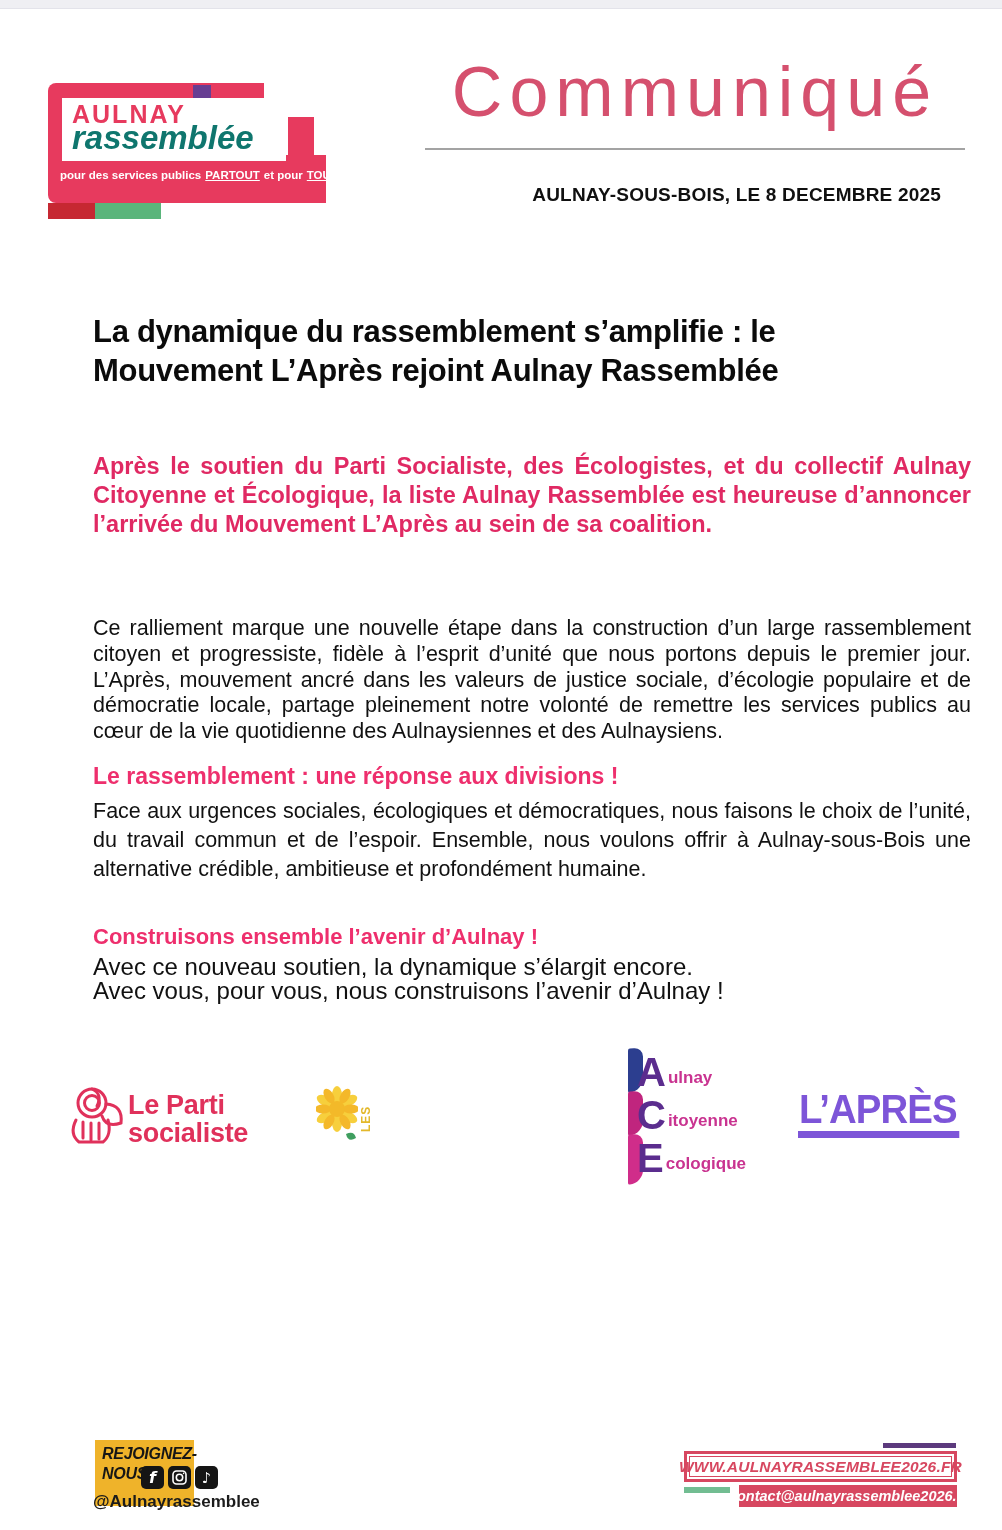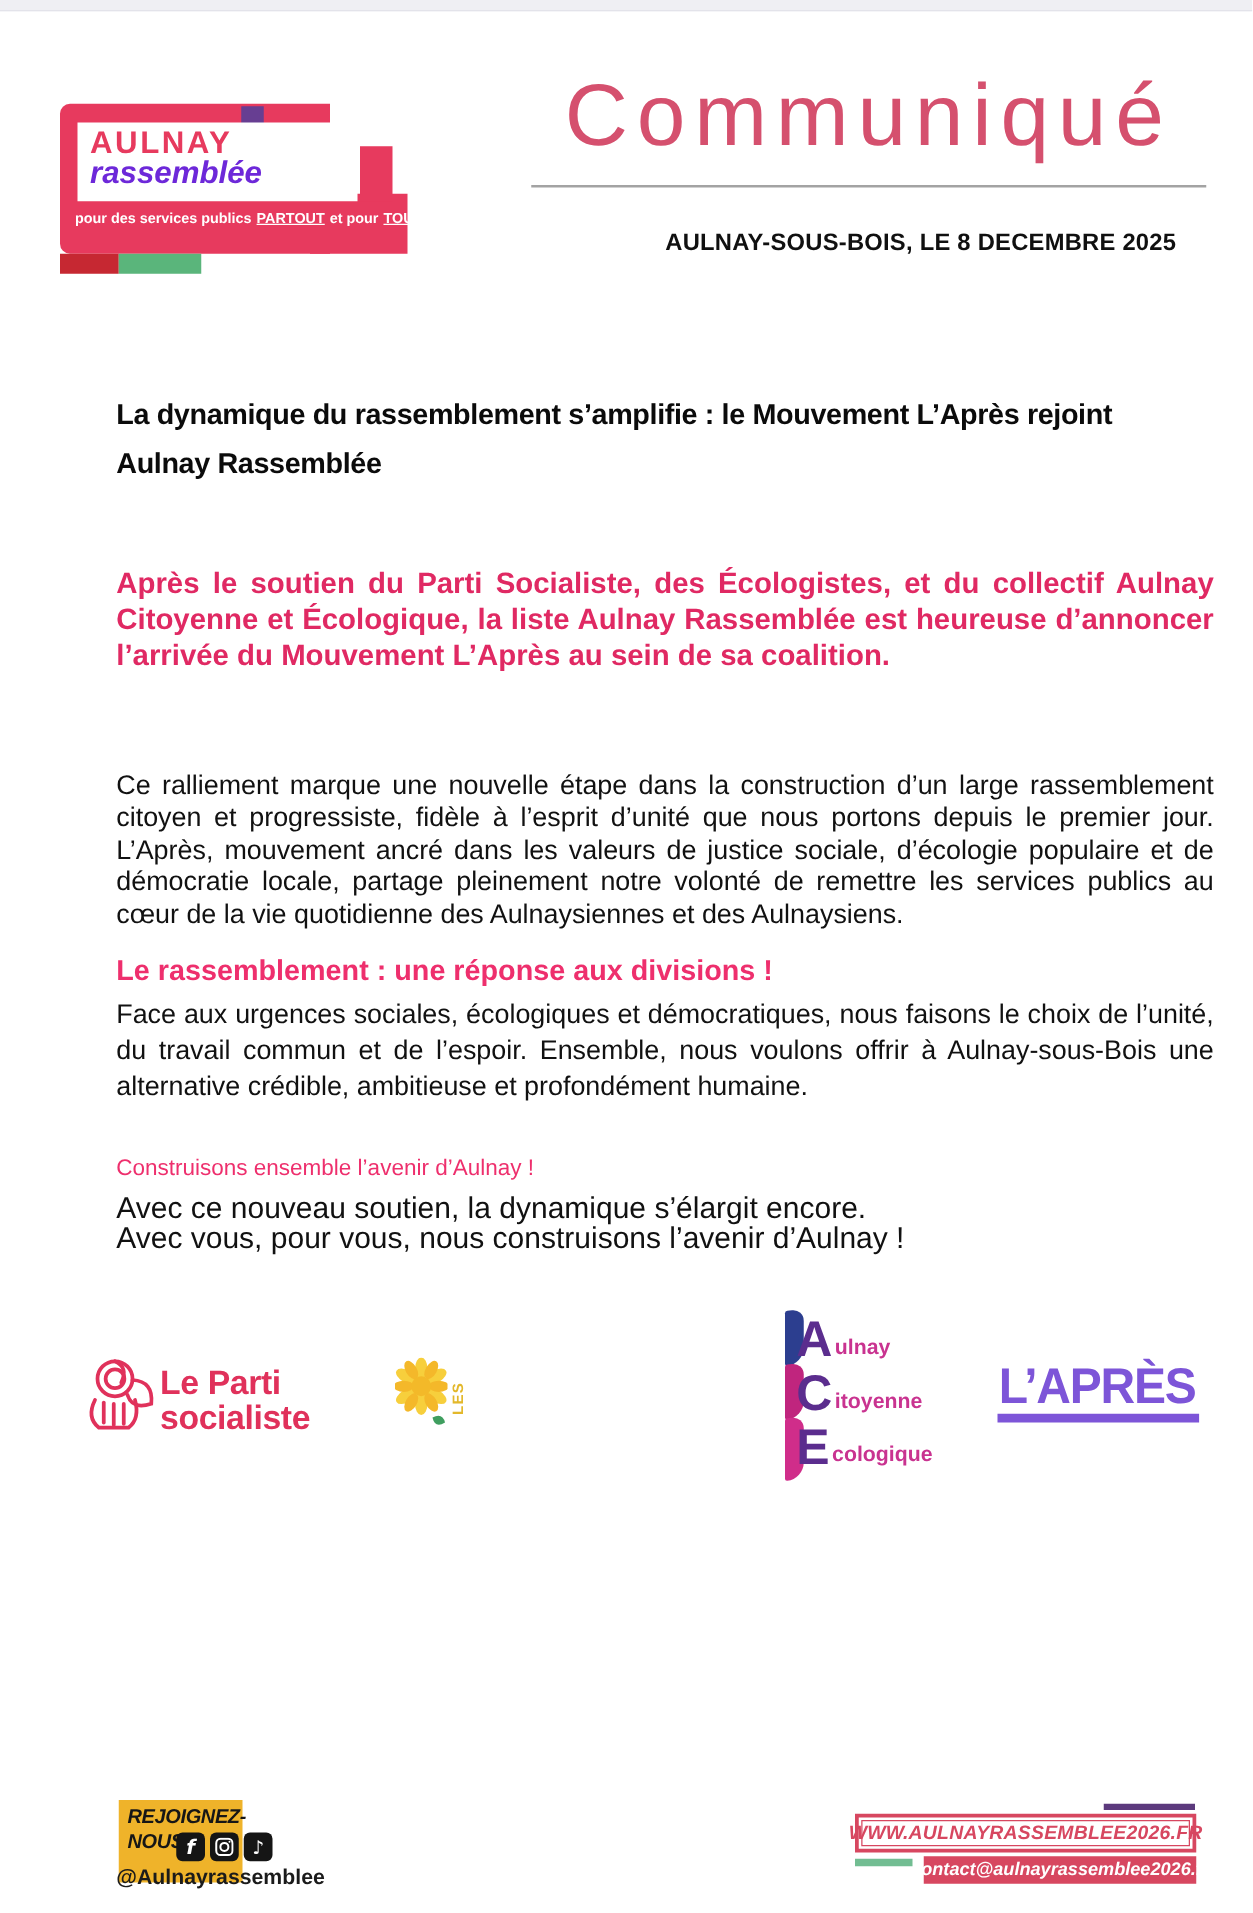--- a/index.html
+++ b/index.html
@@ -9,45 +9,45 @@
   .top-strip { position:absolute; left:0; top:0; width:1002px; height:9px; background:#efeff3; border-bottom:1px solid #e3e3ea; }
 
   
   .logo { position:absolute; left:48px; top:83px; width:278px; height:135px; }
   .logo-main { position:absolute; left:0; top:0; width:216px; height:120px; background:#e73a5e; border-radius:8px 0 0 8px; }
   .logo-lower-ext { position:absolute; left:200px; top:72px; width:78px; height:48px; background:#e73a5e; }
   .logo-purple { position:absolute; left:145px; top:2px; width:18px; height:30px; background:#673e92; }
   .logo-right-ext { position:absolute; left:240px; top:34px; width:26px; height:44px; background:#e73a5e; }
   .logo-white { position:absolute; left:14px; top:15px; width:224px; height:63px; background:#ffffff; padding:3px 8px 0 10px; }
   .logo-line1 { font-size:25px; font-weight:600; letter-spacing:2px; color:#e73a5e; line-height:26px; }
-  .logo-line2 { font-size:25px; font-weight:800; font-style:italic; color:#6d28d9; line-height:30px; margin-top:-4px; letter-spacing:0px; }
+  .logo-line2 { font-size:33px; font-weight:800; font-style:italic; color:#0f766e; line-height:30px; margin-top:-4px; letter-spacing:0px; }
   .logo-tagline { position:absolute; left:12px; top:86px; width:262px; display:flex; gap:4px; align-items:baseline;
                   color:#ffffff; font-size:11.5px; font-weight:700; white-space:nowrap; }
   .logo-tagline .u { text-decoration:underline; }
   .logo-darkred { position:absolute; left:0px; top:120px; width:47px; height:16px; background:#c62832; }
   .logo-green { position:absolute; left:47px; top:120px; width:66px; height:16px; background:#5ab57b; }
 
   
   .masthead { position:absolute; left:425px; top:40px; width:540px; text-align:center;
               border-bottom:2px solid #a3a3a3; padding-bottom:4px; }
   .masthead-title { font-size:70px; font-weight:300; letter-spacing:7px; color:#d5506e; white-space:nowrap; line-height:104px; }
   .dateline { position:absolute; left:425px; top:184px; width:540px; text-align:right; padding-right:24px;
               font-size:19px; font-weight:700; color:#101010; letter-spacing:0.2px; }
 
   
-  .headline { position:absolute; left:93px; top:312px; width:860px; font-size:23px; font-weight:700;
+  .headline { position:absolute; left:93px; top:312px; width:860px; font-size:31px; font-weight:700;
               color:#0b0b0b; line-height:39px; letter-spacing:-0.3px; }
   .lead { position:absolute; left:93px; top:452px; width:878px; font-size:23.5px; font-weight:700;
           color:#e02963; line-height:29px; text-align:justify; }
   .para1 { position:absolute; left:93px; top:616px; width:878px; font-size:21.5px; color:#111;
            line-height:25.8px; text-align:justify; }
   .sec1-head { position:absolute; left:93px; top:763px; width:878px; font-size:23px; font-weight:700; color:#ee2f6d; }
   .sec1-body { position:absolute; left:93px; top:797px; width:878px; font-size:21.5px; color:#111;
                line-height:29px; text-align:justify; }
-  .sec2-head { position:absolute; left:93px; top:924px; width:878px; font-size:18px; font-weight:400; color:#ee2f6d; }
+  .sec2-head { position:absolute; left:93px; top:924px; width:878px; font-size:22px; font-weight:700; color:#ee2f6d; }
   .sec2-body { position:absolute; left:93px; top:955px; width:878px; font-size:24px; color:#111; line-height:23.5px; }
 
   
   .ps-logo { position:absolute; left:62px; top:1082px; display:flex; align-items:center; gap:2px; }
   .ps-text { font-size:27px; font-weight:800; color:#e0315b; line-height:28px; letter-spacing:-0.3px; }
 
   .eco-logo { position:absolute; left:316px; top:1086px; display:flex; align-items:flex-start; }
   .eco-les { writing-mode:vertical-rl; transform:rotate(180deg); font-size:12px; font-weight:800;
              color:#e3b82b; letter-spacing:1px; height:42px; margin:4px 2px 0 1px; }
   .eco-title { font-size:27px; font-weight:800; color:#1a7257; letter-spacing:0.5px; line-height:28px; }

